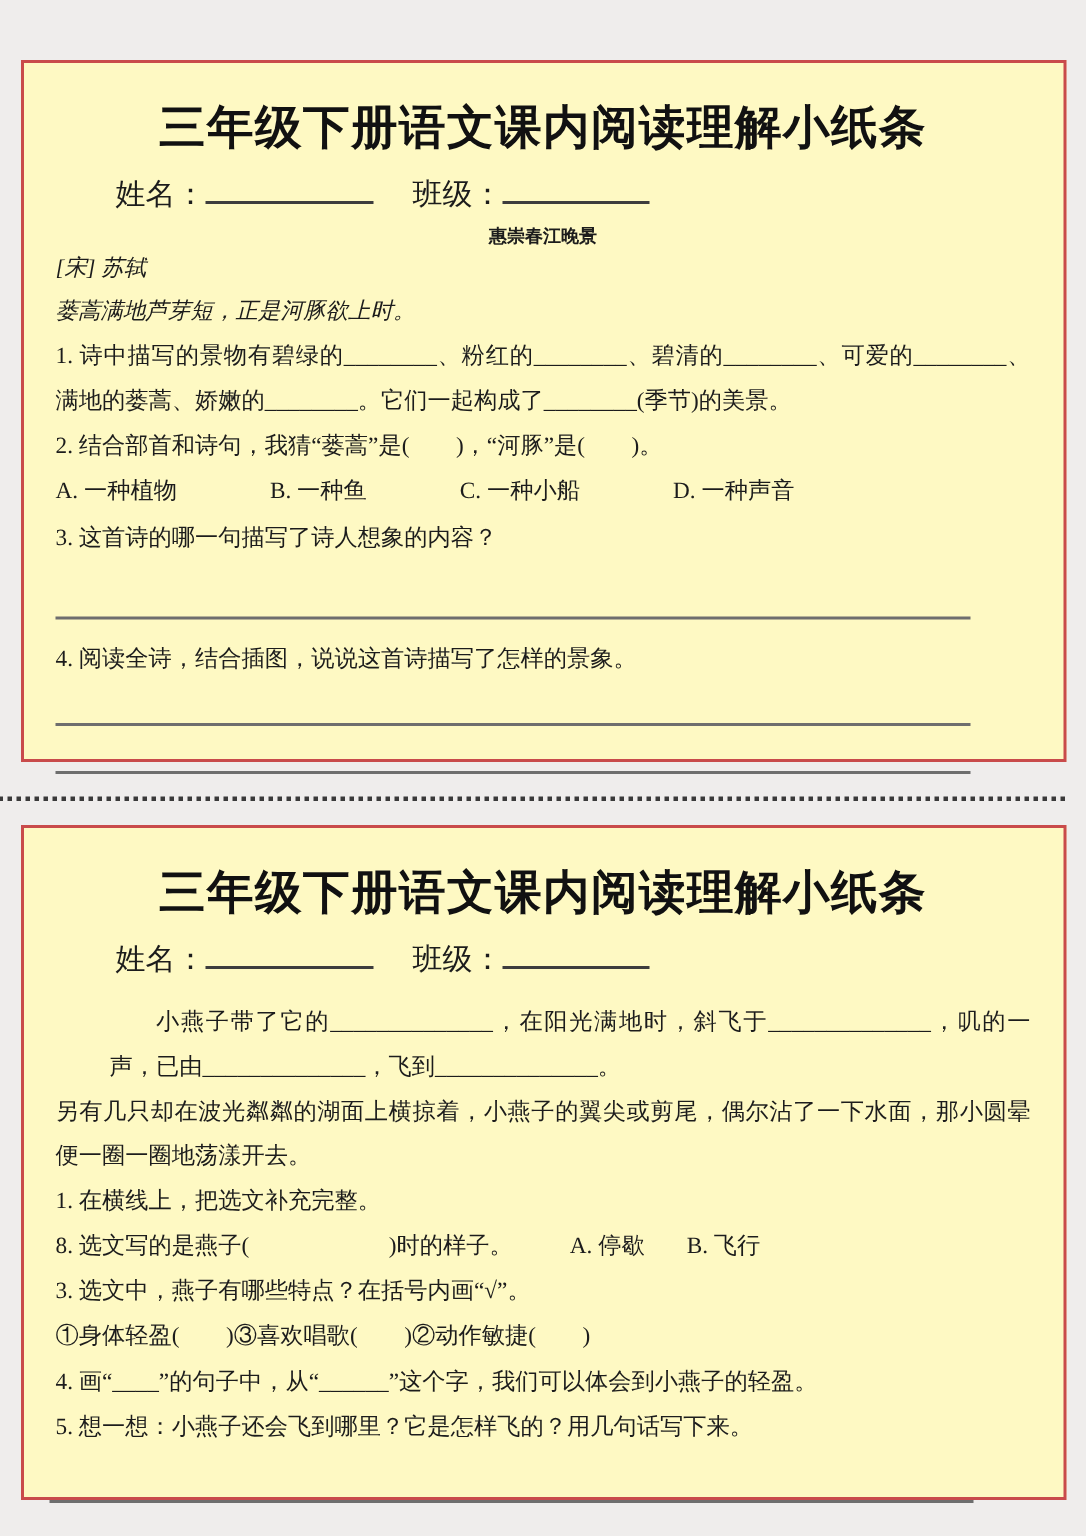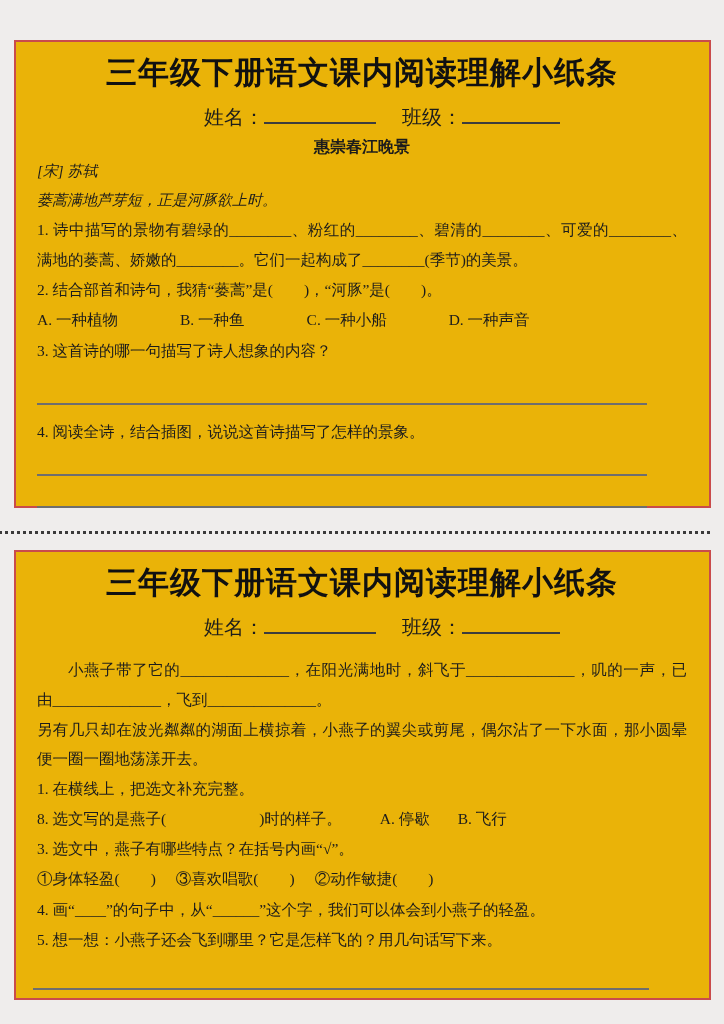--- a/index.html
+++ b/index.html
@@ -7,24 +7,24 @@
     width: 724px; height: 1024px;
     background: #efedec;
     font-family: "Liberation Serif", "DejaVu Serif", serif;
     color: #1c1c1c;
     overflow: hidden;
   }
   .page { width: 724px; height: 1024px; position: relative; }
 
   .card {
     margin: 0 13px 0 14px;
-    background: #eab308;
+    background: #fef9c3;
     border: 2px solid #c94b4b;
     box-sizing: border-box;
-    padding: 6px 22px 10px 21px;
+    padding: 18px 22px 10px 21px;
   }
   .card-1 { margin-top: 40px; height: 468px; }
   .card-2 { height: 450px; }
 
   .cut-separator {
     height: 0;
     border-top: 3px dotted #3a3a3a;
     margin: 23px 0 16px 0;
     width: 724px;
     margin-left: -14px;
@@ -34,38 +34,37 @@
     font-family: "Liberation Sans", "DejaVu Sans", sans-serif;
     font-weight: bold;
     font-size: 31px;
     text-align: center;
     margin: 4px 0 10px 0;
     letter-spacing: 1px;
     color: #111;
   }
 
   .name-row {
-    text-align: center;
     font-size: 20px;
     margin: 2px 0 6px 40px;
     white-space: nowrap;
   }
   .u-blank {
     display: inline-block;
     border-bottom: 2px solid #3d3d3d;
     height: 18px;
     vertical-align: baseline;
   }
   .name-blank  { width: 112px; margin-right: 26px; }
   .class-blank { width: 98px; }
 
   .poem-title {
     text-align: center;
     font-weight: bold;
-    font-size: 16px;
+    font-size: 12px;
     margin: 4px 0 0 0;
   }
   .poem-author, .poem-line {
     font-style: italic;
     font-size: 15px;
     margin: 0;
     line-height: 1.95;
   }
   .poem-author { line-height: 1.85; }
 
@@ -78,21 +77,20 @@
   .para-indent { text-indent: 2em; }
 
   .options-row {
     display: flex;
     gap: 62px;
     font-size: 15.5px;
     line-height: 2.05;
   }
   .subchecks-row {
     display: flex;
-    gap: 20px;
     font-size: 15.5px;
     line-height: 2.05;
     white-space: nowrap;
   }
   .inline-opts { margin-left: 38px; }
   .inline-opts .opt + .opt { margin-left: 28px; }
 
   .answer-line {
     height: 0;
     border-bottom: 2px solid #6e6e6e;
@@ -140,21 +138,21 @@
 
   <div class="cut-separator"></div>
 
   <section class="card card-2">
     <h1 class="ws-title">三年级下册语文课内阅读理解小纸条</h1>
 
     <div class="name-row">
       <span>姓名：</span><span class="u-blank name-blank"></span><span>班级：</span><span class="u-blank class-blank"></span>
     </div>
 
-    <p class="q para-indent" style="margin-top:14px;">小燕子带了它的______________，在阳光满地时，斜飞于______________，叽的一声，已由______________，飞到______________。</p>
+    <p class="q para-indent" style="margin-top:14px;margin-left:36px;">小燕子带了它的______________，在阳光满地时，斜飞于______________，叽的一声，已由______________，飞到______________。</p>
     <p class="q">另有几只却在波光粼粼的湖面上横掠着，小燕子的翼尖或剪尾，偶尔沾了一下水面，那小圆晕便一圈一圈地荡漾开去。</p>
 
     <p class="q">1. 在横线上，把选文补充完整。</p>
 
     <p class="q"><span>8. 选文写的是燕子(　　　　　　)时的样子。</span><span class="inline-opts"><span class="opt">A. 停歇</span><span class="opt">B. 飞行</span></span></p>
 
     <p class="q">3. 选文中，燕子有哪些特点？在括号内画“√”。</p>
 
     <div class="subchecks-row">
       <span>①身体轻盈(　　)</span>

